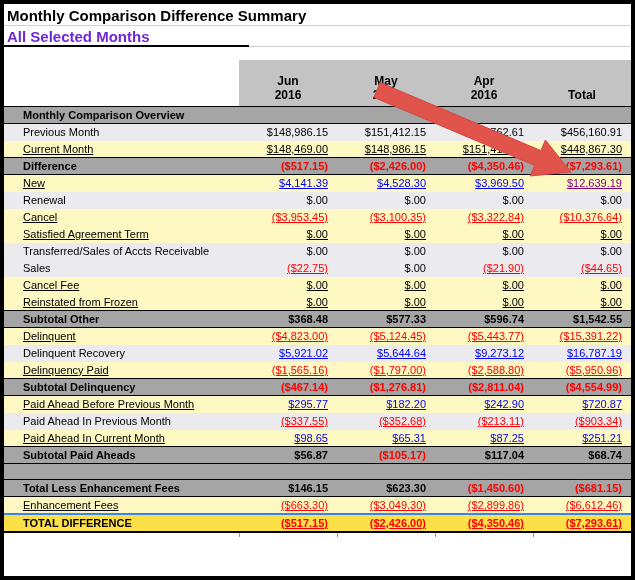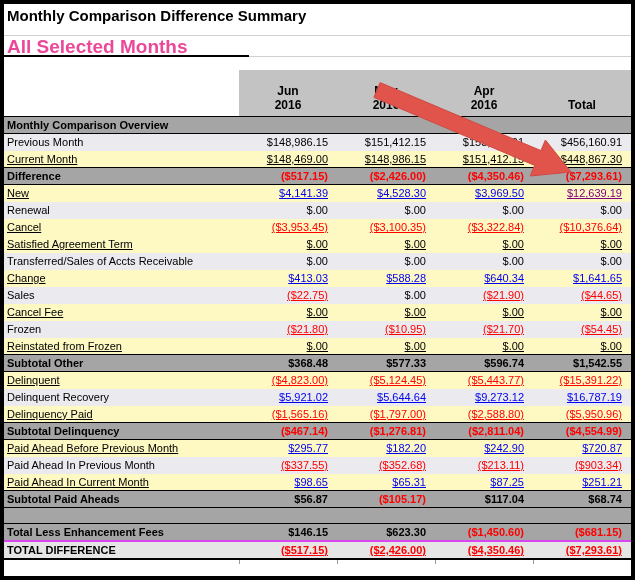--- a/index.html
+++ b/index.html
@@ -7,49 +7,49 @@
     --section-gray:#a5a5a5; --header-gray:#c3c3c3; --stripe:#eaeaef;
   }
   *{box-sizing:border-box; margin:0; padding:0;}
   body{width:635px; height:580px; font-family:"Liberation Sans", sans-serif; background:#fff;}
   .frame{
     width:635px; height:580px; border:4px solid #000; background:#fff;
     position:relative; overflow:hidden;
   }
   .title{
     font-size:15px; font-weight:bold; color:#000; padding:3px 2px 2px 3px;
-    border-bottom:1px solid #d0d0d0; height:32px; line-height:17px;
+    border-bottom:1px solid #d0d0d0; height:22px; line-height:17px;
   }
   .subtitle-row{display:flex; height:21px;}
   .subtitle{
-    font-size:19px; font-weight:bold; color:#ec4899; padding:2px 2px 0 3px;
+    font-size:15px; font-weight:bold; color:#6d28d9; padding:2px 2px 0 3px;
     width:245px; border-bottom:2px solid #000; line-height:17px;
   }
   .subtitle-rest{flex:1; border-bottom:1px solid #d0d0d0;}
   .head-gap{height:13px; background:#fff;}
   table{border-collapse:collapse; table-layout:fixed; width:627px; font-size:11px;}
   col.c-label{width:235px;}
   col.c-val{width:98px;}
   thead th{
     background:var(--header-gray); font-weight:bold; font-size:12px; color:#000;
     text-align:center; vertical-align:bottom; height:36px; padding:14px 0 4px 0;
   }
   thead th.blank{background:#fff;}
   thead .m-line{display:block; line-height:14px;}
   td{height:17px; padding:0; font-size:11px; line-height:16px; white-space:nowrap; overflow:hidden;}
-  td.label{text-align:left; padding-left:3px; color:#000;}
+  td.label{text-align:left; padding-left:19px; color:#000;}
   td.val{text-align:right; padding-right:9px;}
   tr.row-w td{background:#fef9c3;text-decoration:underline;}
   tr.row-l td{background:var(--stripe);}
   tr.row-section td{
     background:var(--section-gray); border-top:1px solid #000; border-bottom:1px solid #000;
   }
   tr.row-section td.label{font-weight:bold;}
   tr.row-gap td{background:var(--section-gray); border-top:1px solid #000; border-bottom:1px solid #000; height:16px;}
-  tr.row-total td{background:#e5e5e5; border-top:2px solid #d946ef; border-bottom:2px solid #000;}
+  tr.row-total td{background:#fde047; border-top:2px solid #3b82f6; border-bottom:2px solid #000;}
   tr.row-total td.label{font-weight:bold;}
   tr.row-stub td{height:5px; background:#fff;}
   tr.row-stub td.vdiv{border-left:1px solid #9a9a9a;}
   .s-p{color:#000;}
   .s-z{color:#000;}
   .s-b{color:#000; font-weight:bold;}
   .s-bn{color:var(--red); font-weight:bold;}
   .s-lp{color:var(--blue); text-decoration:underline; cursor:pointer;}
   .s-ln{color:var(--red); text-decoration:underline; cursor:pointer;}
   .s-lv{color:var(--purple); text-decoration:underline; cursor:pointer;}
@@ -159,47 +159,33 @@
           <td class="val s-z">$.00</td>
           <td class="val s-z">$.00</td>
         </tr>
         <tr class="row-l">
           <td class="label">Transferred/Sales of Accts Receivable</td>
           <td class="val s-z">$.00</td>
           <td class="val s-z">$.00</td>
           <td class="val s-z">$.00</td>
           <td class="val s-z">$.00</td>
         </tr>
-        <tr class="row-w">
-          <td class="label">Change</td>
-          <td class="val s-lp">$413.03</td>
-          <td class="val s-lp">$588.28</td>
-          <td class="val s-lp">$640.34</td>
-          <td class="val s-lp">$1,641.65</td>
-        </tr>
         <tr class="row-l">
           <td class="label">Sales</td>
           <td class="val s-ln">($22.75)</td>
           <td class="val s-z">$.00</td>
           <td class="val s-ln">($21.90)</td>
           <td class="val s-ln">($44.65)</td>
         </tr>
         <tr class="row-w">
           <td class="label">Cancel Fee</td>
           <td class="val s-z">$.00</td>
           <td class="val s-z">$.00</td>
           <td class="val s-z">$.00</td>
           <td class="val s-z">$.00</td>
-        </tr>
-        <tr class="row-l">
-          <td class="label">Frozen</td>
-          <td class="val s-ln">($21.80)</td>
-          <td class="val s-ln">($10.95)</td>
-          <td class="val s-ln">($21.70)</td>
-          <td class="val s-ln">($54.45)</td>
         </tr>
         <tr class="row-w">
           <td class="label">Reinstated from Frozen</td>
           <td class="val s-z">$.00</td>
           <td class="val s-z">$.00</td>
           <td class="val s-z">$.00</td>
           <td class="val s-z">$.00</td>
         </tr>
         <tr class="row-section">
           <td class="label">Subtotal Other</td>
@@ -270,20 +256,27 @@
           <td class="val s-"></td>
           <td class="val s-"></td>
           <td class="val s-"></td>
         </tr>
         <tr class="row-section">
           <td class="label">Total Less Enhancement Fees</td>
           <td class="val s-b">$146.15</td>
           <td class="val s-b">$623.30</td>
           <td class="val s-bn">($1,450.60)</td>
           <td class="val s-bn">($681.15)</td>
+        </tr>
+        <tr class="row-w">
+          <td class="label">Enhancement Fees</td>
+          <td class="val s-ln">($663.30)</td>
+          <td class="val s-ln">($3,049.30)</td>
+          <td class="val s-ln">($2,899.86)</td>
+          <td class="val s-ln">($6,612.46)</td>
         </tr>
         <tr class="row-total">
           <td class="label">TOTAL DIFFERENCE</td>
           <td class="val s-tn">($517.15)</td>
           <td class="val s-tn">($2,426.00)</td>
           <td class="val s-tn">($4,350.46)</td>
           <td class="val s-tn">($7,293.61)</td>
         </tr>
         <tr class="row-stub">
           <td></td>

